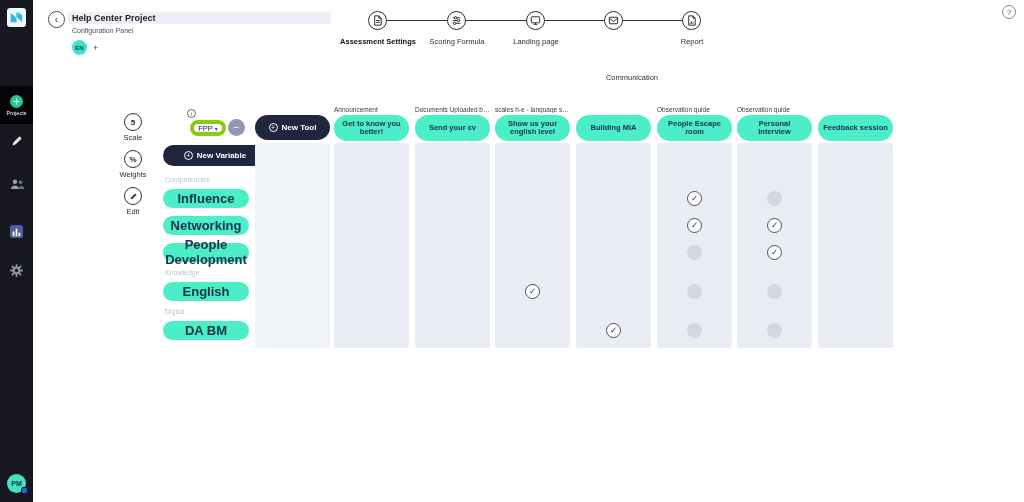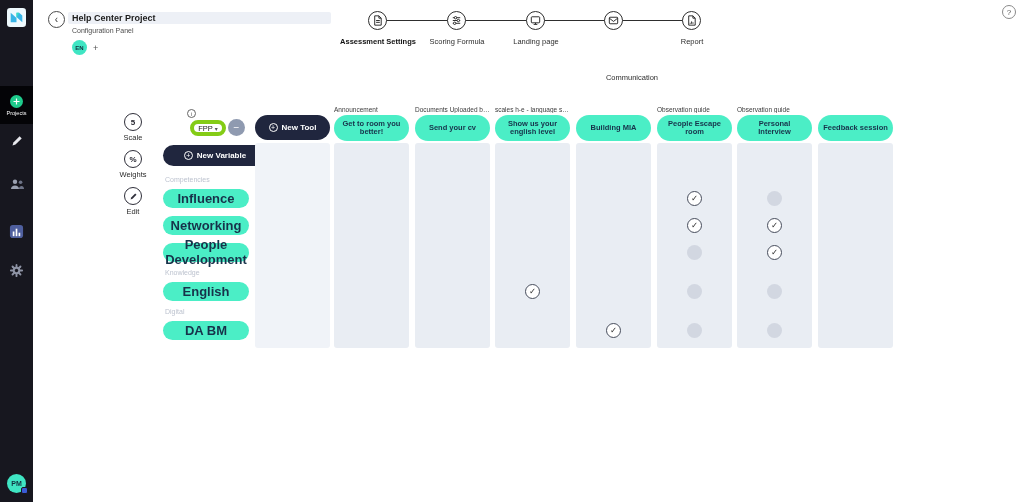--- a/index.html
+++ b/index.html
@@ -221,21 +221,21 @@
       <div class="var-group-label" style="left: 165px; top: 175.5px;">Competencies</div>
       <div class="pill var-pill" style="left: 163px; top: 188.5px; width: 86px;">Influence</div>
       <div class="pill var-pill" style="left: 163px; top: 215.5px; width: 86px;">Networking</div>
       <div class="pill var-pill" style="left: 163px; top: 242.5px; width: 86px;">People Development</div>
       <div class="var-group-label" style="left: 165px; top: 268.5px;">Knowledge</div>
       <div class="pill var-pill" style="left: 163px; top: 281.5px; width: 86px;">English</div>
       <div class="var-group-label" style="left: 165px; top: 307.5px;">Digital</div>
       <div class="pill var-pill" style="left: 163px; top: 320.5px; width: 86px;">DA BM</div>
       <div class="col-panel" style="left: 334px; top: 143px; width: 75px; height: 205px;"></div>
       <div class="col-category" style="left: 334px; top: 106px; width: 75px;">Announcement</div>
-      <div class="pill tool-pill" style="left: 334px; top: 115px; width: 75px;">Get to room you better!</div>
+      <div class="pill tool-pill" style="left: 334px; top: 115px; width: 75px;">Get to know you better!</div>
       <div class="col-panel" style="left: 415px; top: 143px; width: 75px; height: 205px;"></div>
       <div class="col-category" style="left: 415px; top: 106px; width: 75px;">Documents Uploaded by the ...</div>
       <div class="pill tool-pill" style="left: 415px; top: 115px; width: 75px;">Send your cv</div>
       <div class="col-panel" style="left: 495px; top: 143px; width: 75px; height: 205px;"></div>
       <div class="col-category" style="left: 495px; top: 106px; width: 75px;">scales h-e - language skills (...</div>
       <div class="pill tool-pill" style="left: 495px; top: 115px; width: 75px;">Show us your english level</div>
       <div class="chk check" style="left: 525px; top: 283.5px;">✓</div>
       <div class="col-panel" style="left: 576px; top: 143px; width: 75px; height: 205px;"></div>
       <div class="pill tool-pill" style="left: 576px; top: 115px; width: 75px;">Building MIA</div>
       <div class="chk check" style="left: 606px; top: 322.5px;">✓</div>

